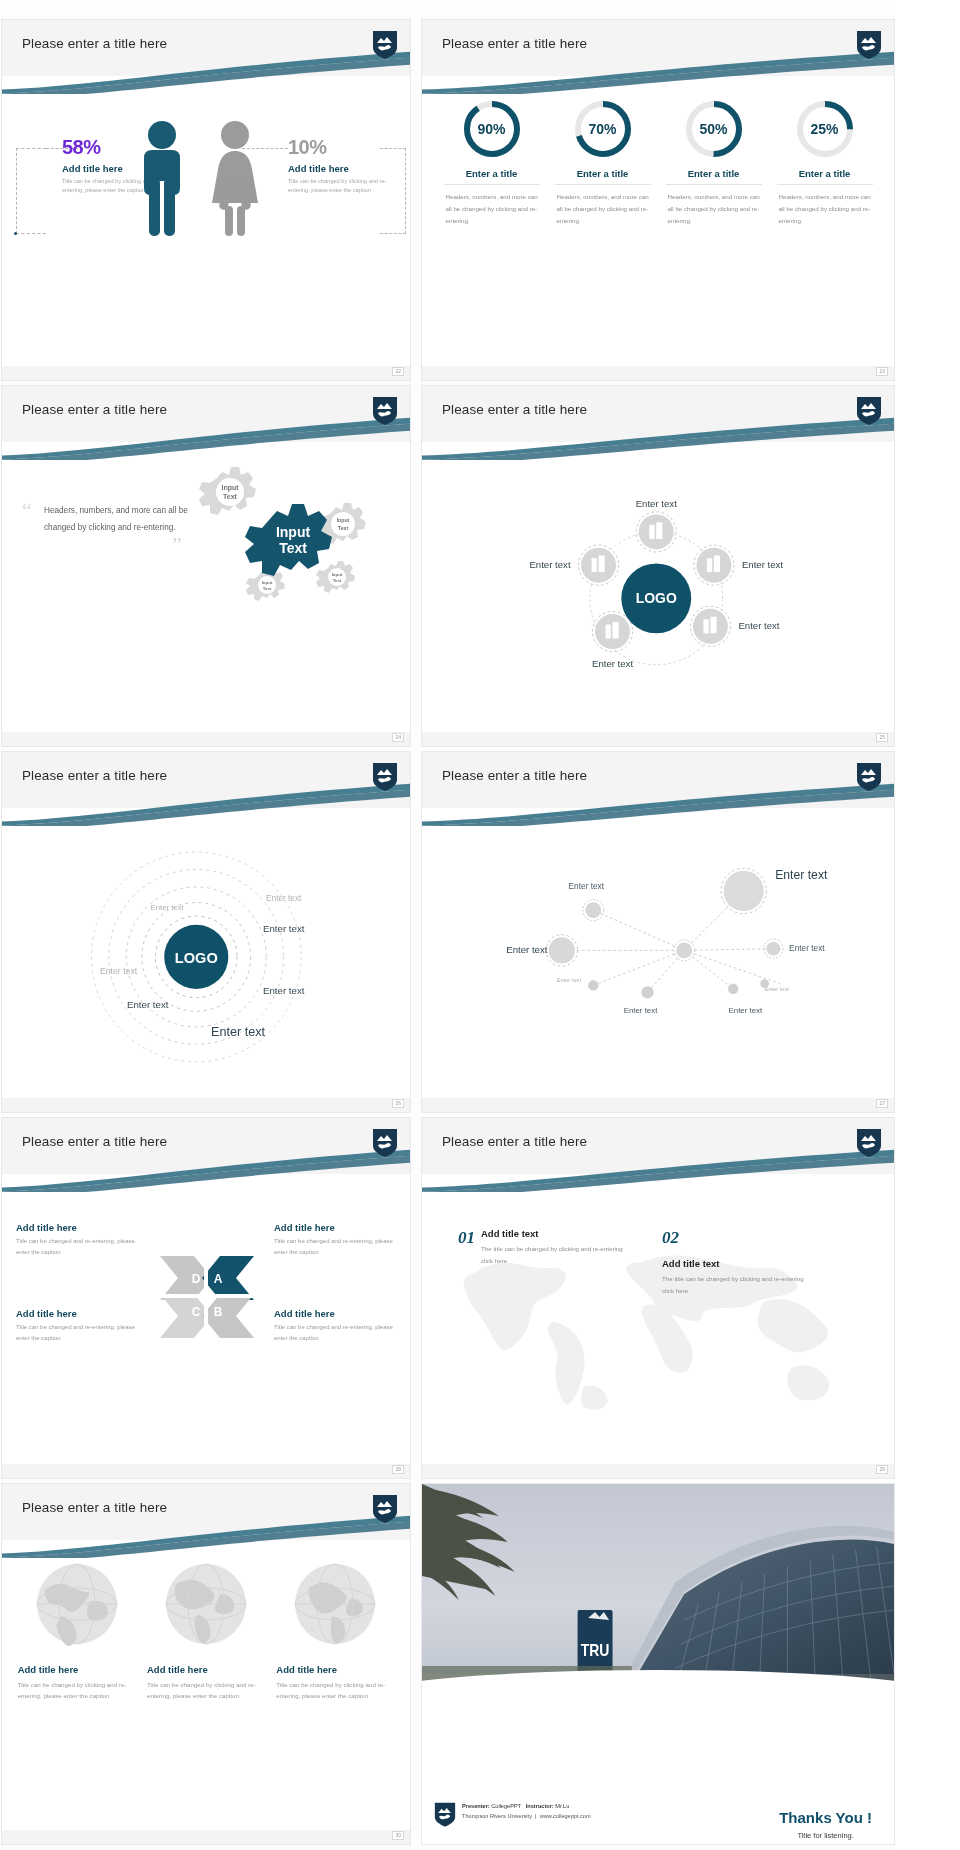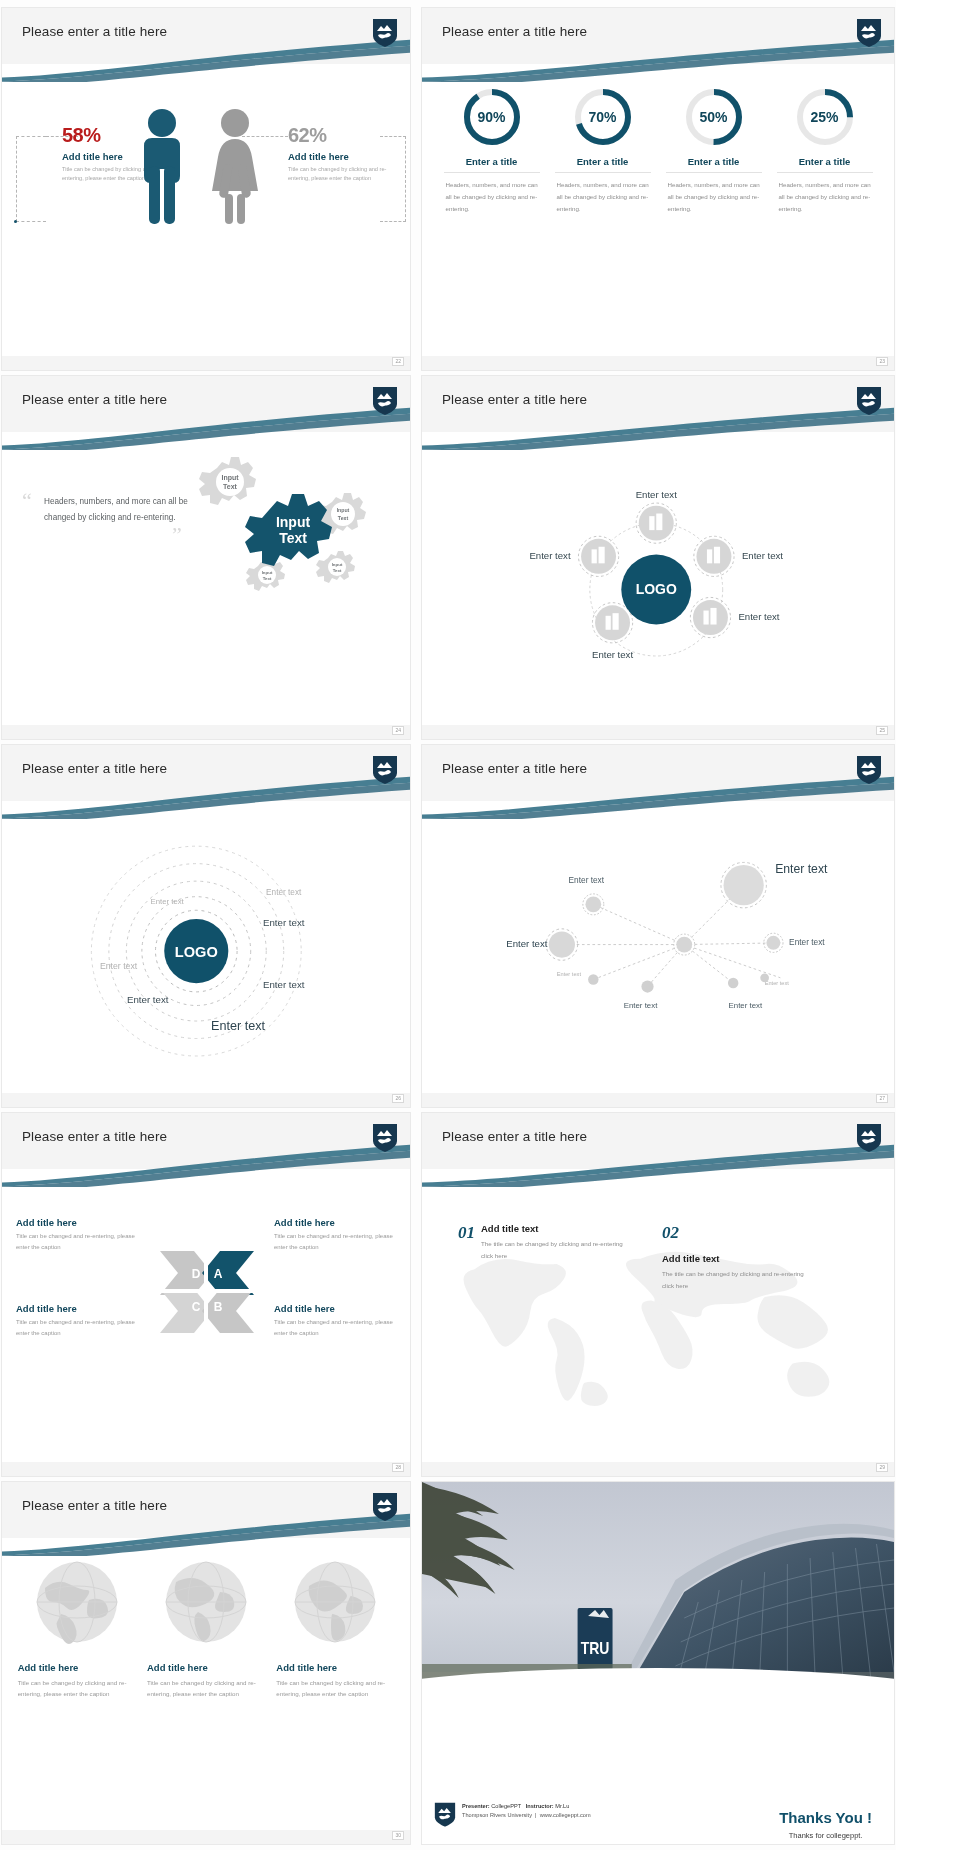--- a/index.html
+++ b/index.html
@@ -8,21 +8,21 @@
     background: #ffffff;
     font-family: "Liberation Sans", sans-serif;
   }
   .grid {
     width: 896px; height: 1850px;
     display: grid;
     grid-template-columns: 408px 1fr;
     grid-template-rows: repeat(5, 1fr);
     column-gap: 12px;
     row-gap: 6px;
-    padding: 8px 2px 6px 2px;
+    padding: 20px 2px 6px 2px;
     background: #fdfdfd;
   }
   .slide {
     position: relative;
     background: #ffffff;
     overflow: hidden;
     box-shadow: 0 0 0 1px #e9e9e9;
   }
   .slide-inner { position:absolute; inset:0; overflow:hidden; }
 
@@ -52,21 +52,21 @@
   .footbar {
     position:absolute; left:0; right:0; bottom:0; height:14px; background:#f4f4f4;
   }
   .footcurve {
     position:absolute; left:-10%; bottom:6px; width:120%; height:26px;
     background:#ffffff; border-radius: 0 0 50% 50% / 0 0 100% 100%;
   }
 
   
   .pct { font-size:20px; font-weight:bold; letter-spacing:-0.5px; }
-  .pct.blue { color:#b91c1c; }
+  .pct.blue { color:#6d28d9; }
   .pct.gray { color:#9d9d9d; }
   .addtitle { font-size:9.5px; font-weight:bold; color:#12475c; margin-top:4px; }
   .desc { font-size:5.6px; color:#a8a8a8; line-height:1.55; margin-top:3px; }
   .dashbox { position:absolute; border-left:1px dashed #b5b5b5; border-top:1px dashed #b5b5b5; border-bottom:1px dashed #b5b5b5;}
   .dot { width:3px;height:3px;border-radius:50%;background:#15536b;position:absolute; }
 
   
   .donut-row { position:absolute; left:0; right:0; top:78px; display:flex; justify-content:space-around; padding:0 14px;}
   .donut-col { width:96px; text-align:center; }
   .donut-wrap { position:relative; width:62px; height:62px; margin:0 auto; }
@@ -153,21 +153,21 @@
           <circle cx="29" cy="17" r="14" fill="#9b9b9b"></circle>
           <path d="M29 33 q14 0 17 18 l6 34 h-46 l6-34 q3-18 17-18z" fill="#9b9b9b"></path>
           <rect x="16" y="58" width="9" height="34" rx="4.5" fill="#9b9b9b" transform="rotate(9 20 70)"></rect>
           <rect x="33" y="58" width="9" height="34" rx="4.5" fill="#9b9b9b" transform="rotate(-9 37 70)"></rect>
           <rect x="19" y="88" width="8" height="30" rx="4" fill="#9b9b9b"></rect>
           <rect x="31" y="88" width="8" height="30" rx="4" fill="#9b9b9b"></rect>
         </svg>
       </div>
 
       <div style="position:absolute;right:14px;top:116px;width:108px;text-align:left;">
-        <div class="pct gray">62%</div>
+        <div class="pct gray">10%</div>
         <div class="addtitle">Add title here</div>
         <div class="desc">Title can be changed by clicking and re-entering, please enter the caption</div>
       </div>
       <div style="position:absolute;right:122px;top:128px;width:46px;border-top:1px dashed #b5b5b5;"></div>
       <div class="dashbox" style="right:4px;top:128px;width:26px;height:86px;border-left:none;border-right:1px dashed #b5b5b5;"></div>
 
       <div class="footcurve"></div>
       <div class="footbar"></div>
       <div class="pagenum">22</div>
     </div>
@@ -761,18 +761,18 @@
           <div class="presenter" style="font-weight:normal;color:#555;">
             <span>Thompson Rivers University</span>
             &nbsp;|&nbsp;
             <span>www.collegeppt.com</span>
           </div>
         </div>
       </div>
 
       <div style="position:absolute;right:22px;bottom:4px;text-align:center;">
         <div class="thanks">Thanks You !</div>
-        <div class="thanks-sub">Thanks for collegeppt.</div>
+        <div class="thanks-sub">Title for listening.</div>
       </div>
     </div>
   </div>
 
 </div>
 
 </body></html>

